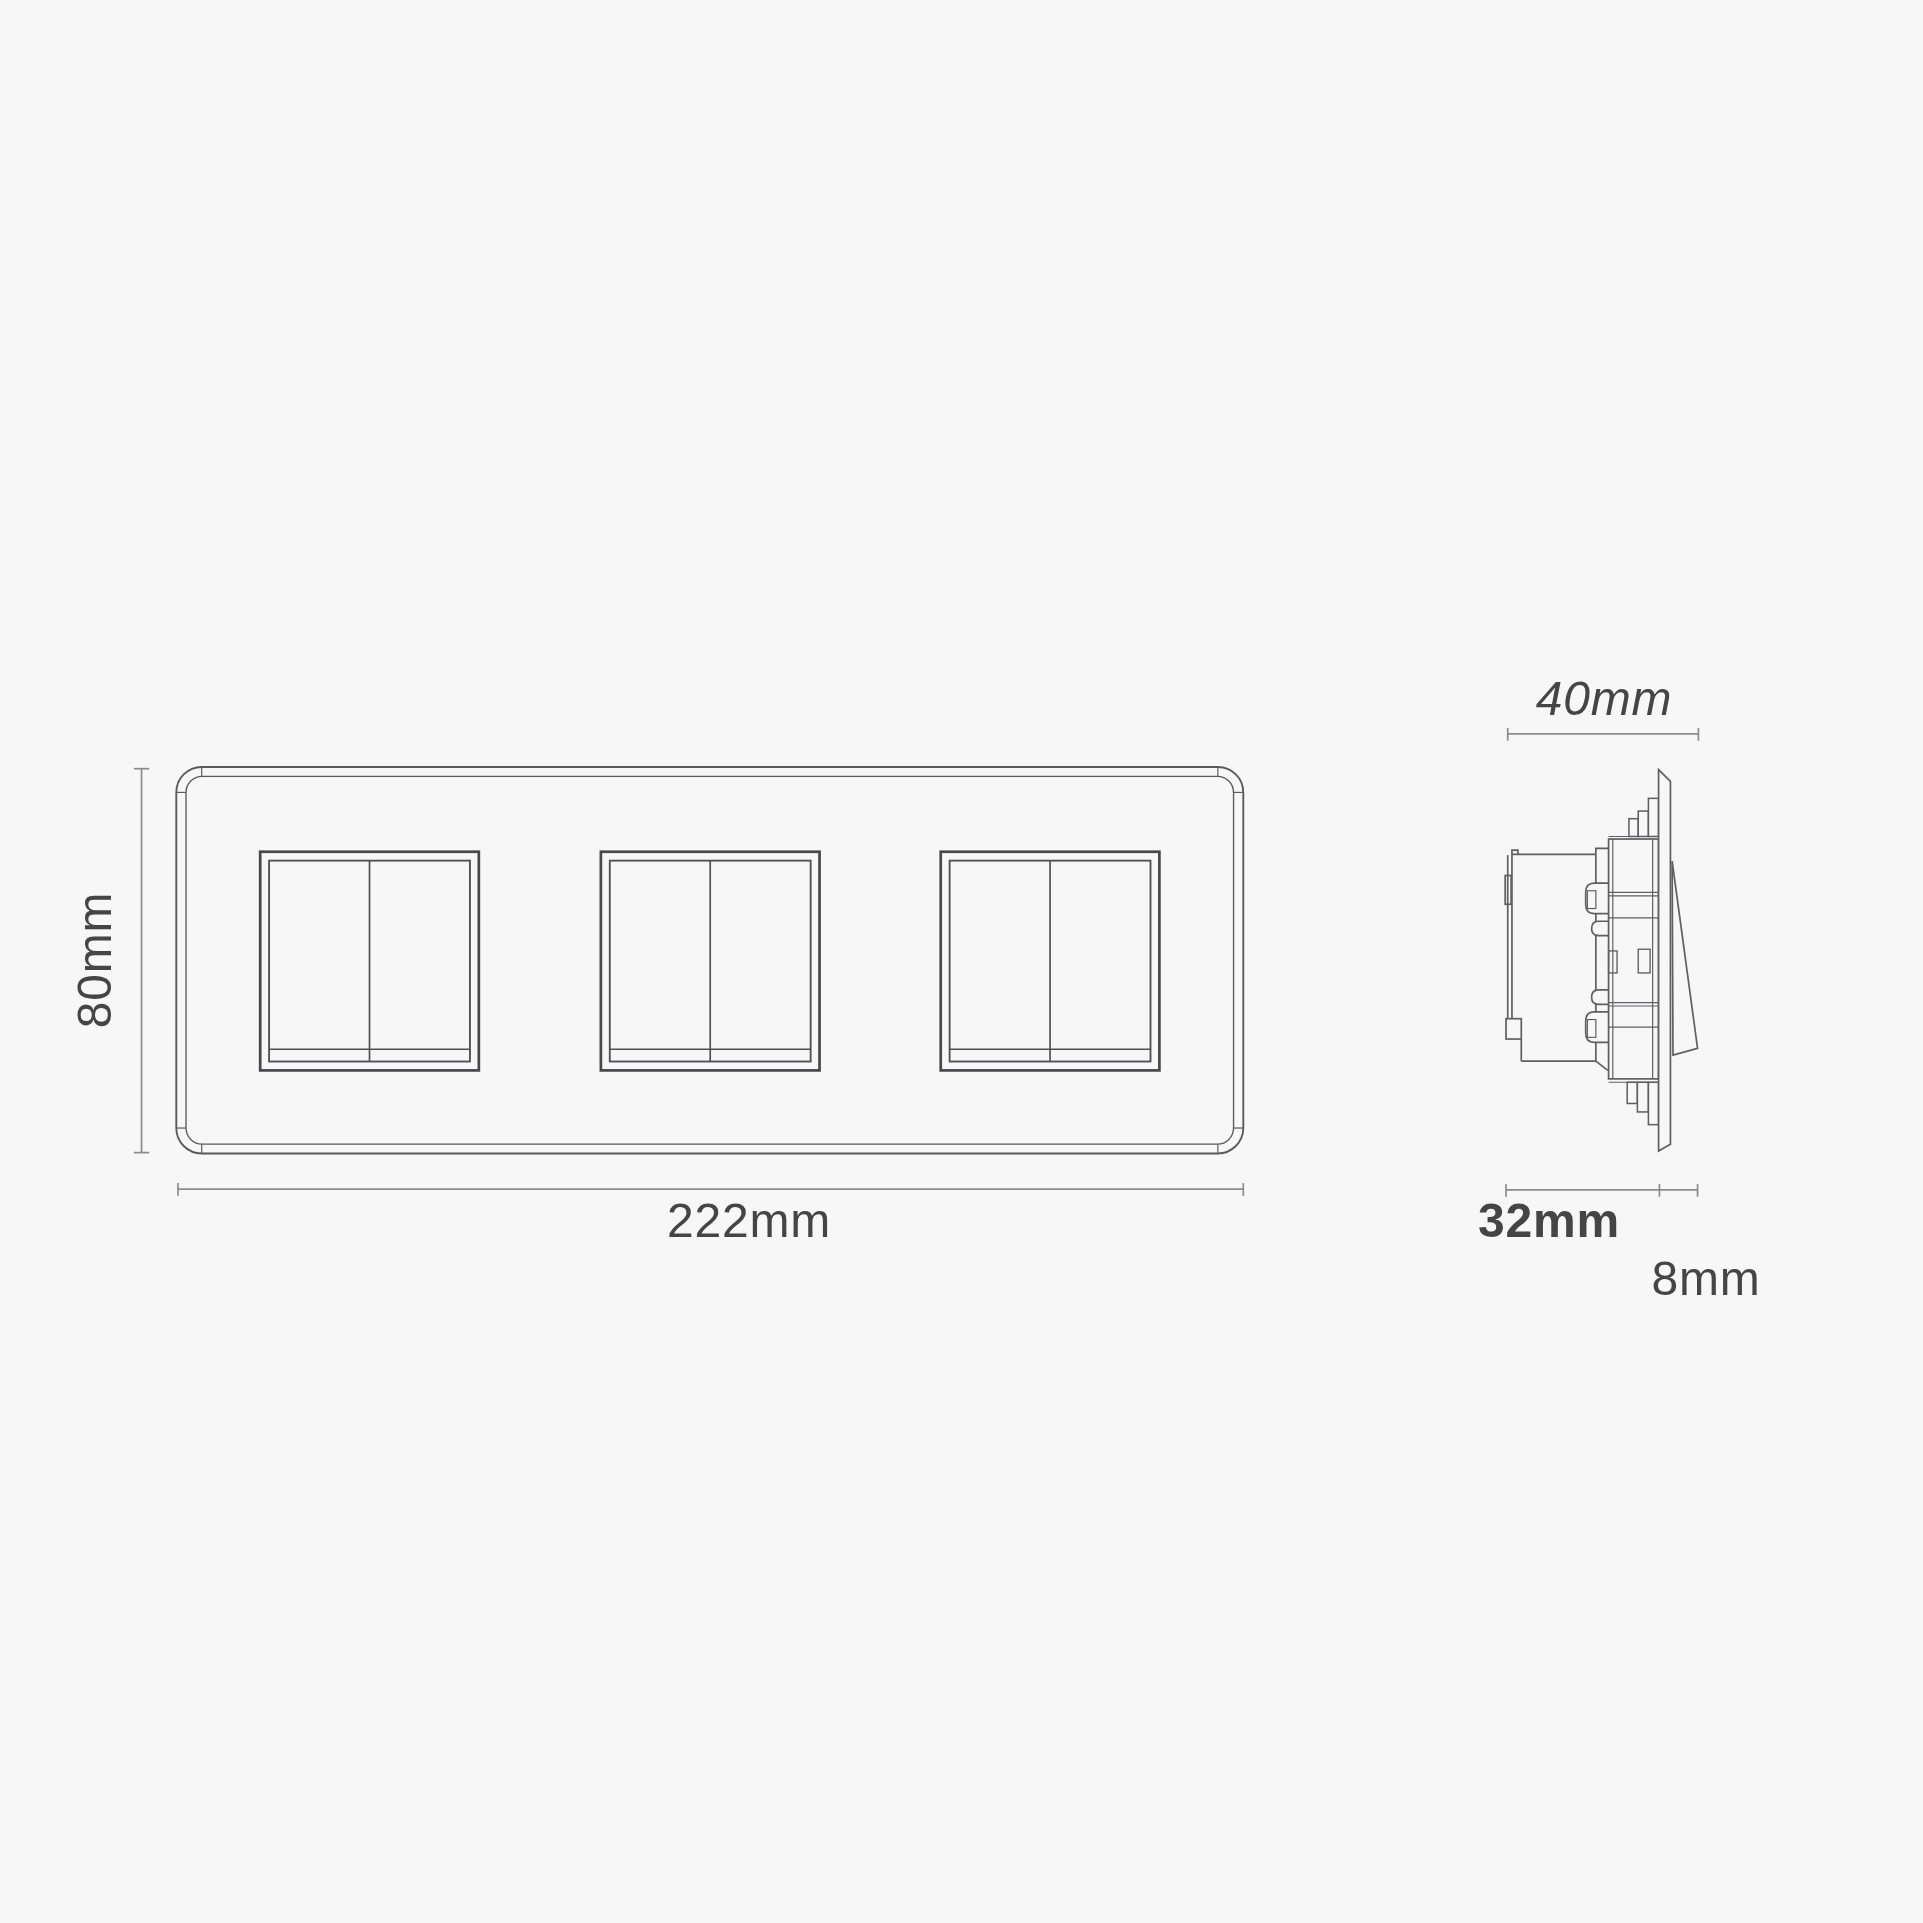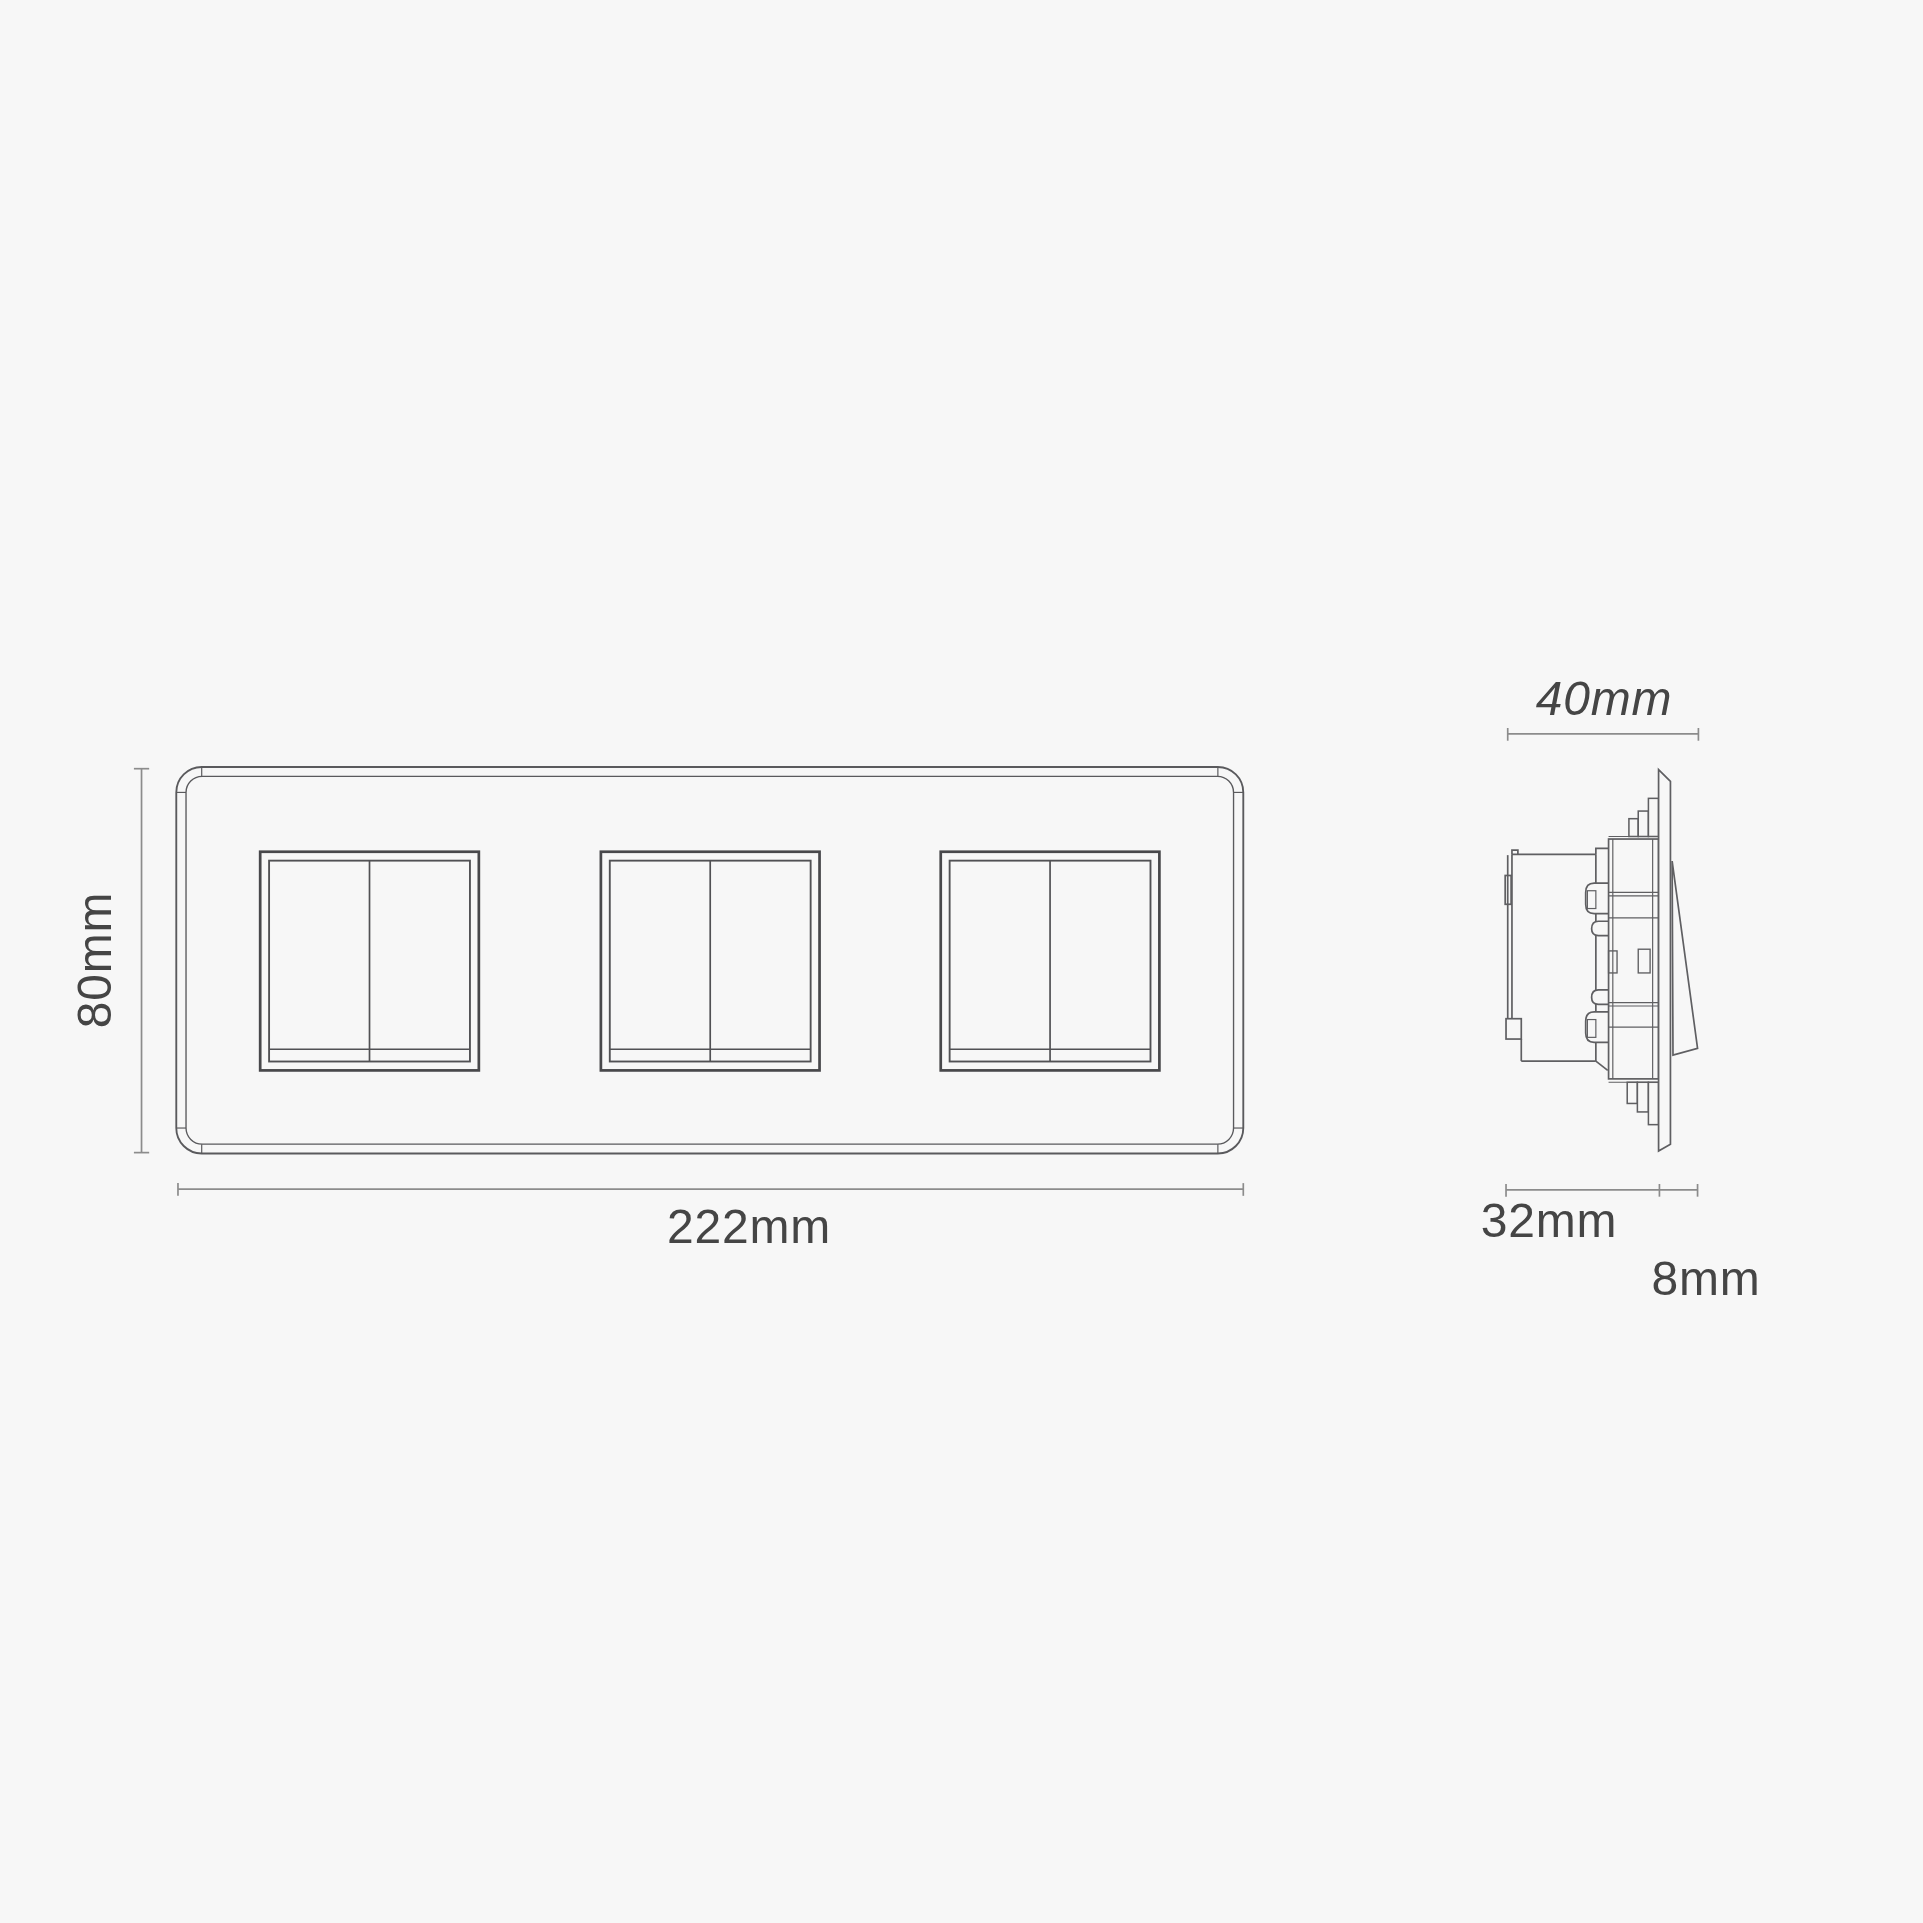--- a/index.html
+++ b/index.html
@@ -151,22 +151,22 @@
         <line x1="1777" y1="1404" x2="2003" y2="1404"></line>
         <line x1="1777" y1="1397" x2="1777" y2="1412"></line>
         <line x1="1958" y1="1397" x2="1958" y2="1412"></line>
         <line x1="2003" y1="1397" x2="2003" y2="1412"></line>
       </g>
     </g>
   </svg>
 
   <div class="dim-label rotated" style="left:95px; top:960px;">80mm</div>
 
-  <div class="dim-label" style="left:749px; top:1221px;margin-top:6px;">222mm</div>
+  <div class="dim-label" style="left:749px; top:1221px;">222mm</div>
 
   <div class="dim-label" style="left:1604px; top:699px;font-style:italic;">40mm</div>
 
-  <div class="dim-label" style="left:1549px; top:1221px;">32mm</div>
+  <div class="dim-label" style="left:1549px; top:1221px;font-weight:bold;">32mm</div>
 
   <div class="dim-label" style="left:1706px; top:1279px;">8mm</div>
 
 </div>
 
 
 </body></html>

